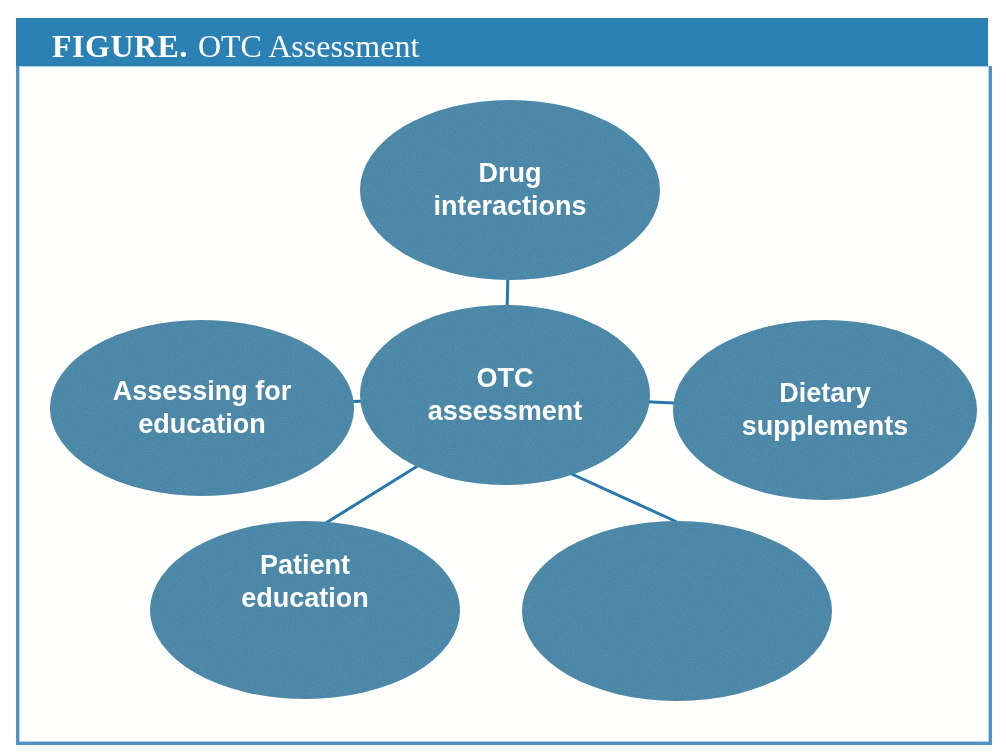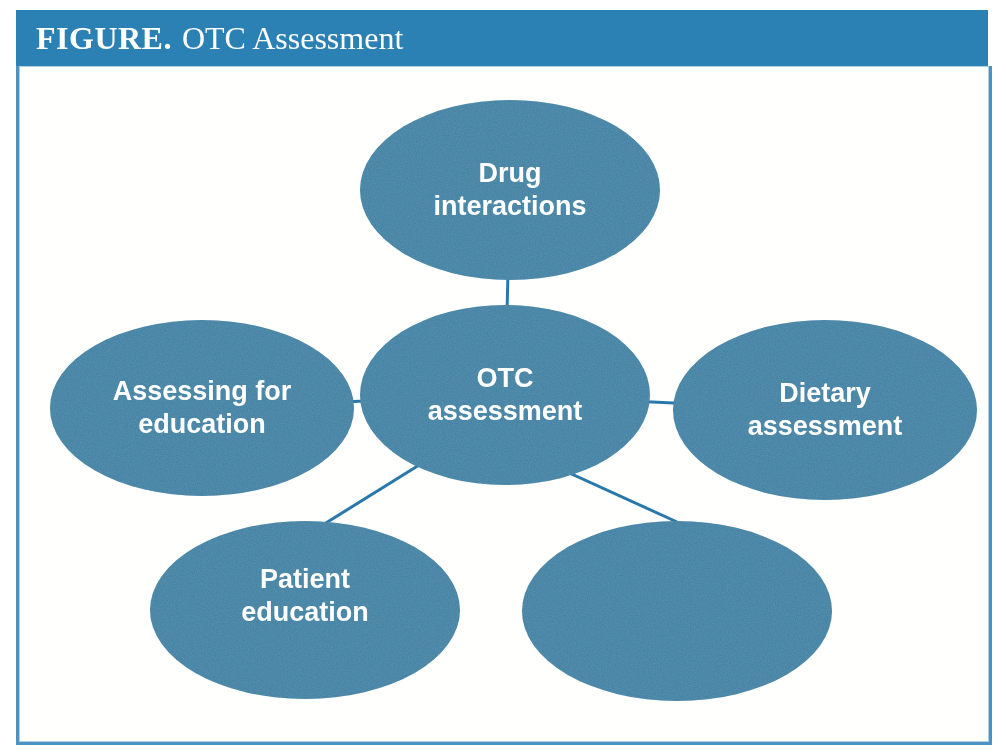--- a/index.html
+++ b/index.html
@@ -12,28 +12,28 @@
   }
   .figure {
     position: absolute;
     left: 16px;
     top: 10px;
     width: 972px;
     height: 735px;
   }
   .figure-header {
     position: absolute;
-    left: 0; top: 0;
+    left: 0; top: 8px;
     width: 100%;
     height: 56px;
     background: #2b81b4;
     display: flex;
     align-items: center;
     box-sizing: border-box;
-    padding-left: 20px;
+    padding-left: 36px;
     font-family: "Liberation Serif", "DejaVu Serif", serif;
     color: #ffffff;
     font-size: 32px;
   }
   .fig-label { font-weight: bold; letter-spacing: 0.5px; }
   .fig-title { margin-left: 10px; }
   .figure-body {
     position: absolute;
     left: 0; top: 56px;
     width: 976px;
@@ -60,21 +60,21 @@
     font-weight: bold;
     font-size: 27px;
     line-height: 1.22;
     color: #ffffff;
     pointer-events: none;
   }
   .lbl-top          { left: 381px; top:  74px; width: 220px; height: 100px; }
   .lbl-center       { left: 401px; top: 279px; width: 170px; height: 100px; }
   .lbl-left         { left:  73px; top: 292px; width: 220px; height: 100px; }
   .lbl-right        { left: 696px; top: 294px; width: 220px; height: 100px; }
-  .lbl-bottom-left  { left: 176px; top: 480px; width: 220px; height: 100px; }
+  .lbl-bottom-left  { left: 176px; top: 466px; width: 220px; height: 100px; }
   .lbl-bottom-right { left: 565px; top: 495px; width: 186px; height: 100px; }
 </style>
 </head>
 <body>
 
 <div class="figure">
 
   <div class="figure-header">
     <span class="fig-label">FIGURE.</span>
     <span class="fig-title">OTC Assessment</span>
@@ -116,21 +116,21 @@
         <ellipse cx="183" cy="342" rx="152" ry="88" filter="url(#grain)"></ellipse>
         <ellipse cx="806" cy="344" rx="152" ry="90" filter="url(#grain)"></ellipse>
         <ellipse cx="286" cy="544" rx="155" ry="89" filter="url(#grain)"></ellipse>
         <ellipse cx="658" cy="545" rx="155" ry="90" filter="url(#grain)"></ellipse>
         <ellipse cx="486" cy="329" rx="145" ry="90" filter="url(#grain)"></ellipse>
       </g>
     </svg>
 
     <div class="node-label lbl-top">Drug interactions</div>
 
-    <div class="node-label lbl-right">Dietary assessment</div>
+    <div class="node-label lbl-right">Dietary supplements</div>
 
 
     <div class="node-label lbl-bottom-left">Patient education</div>
 
     <div class="node-label lbl-left">Assessing for education</div>
 
     <div class="node-label lbl-center">OTC assessment</div>
 
   </div>
 </div>

